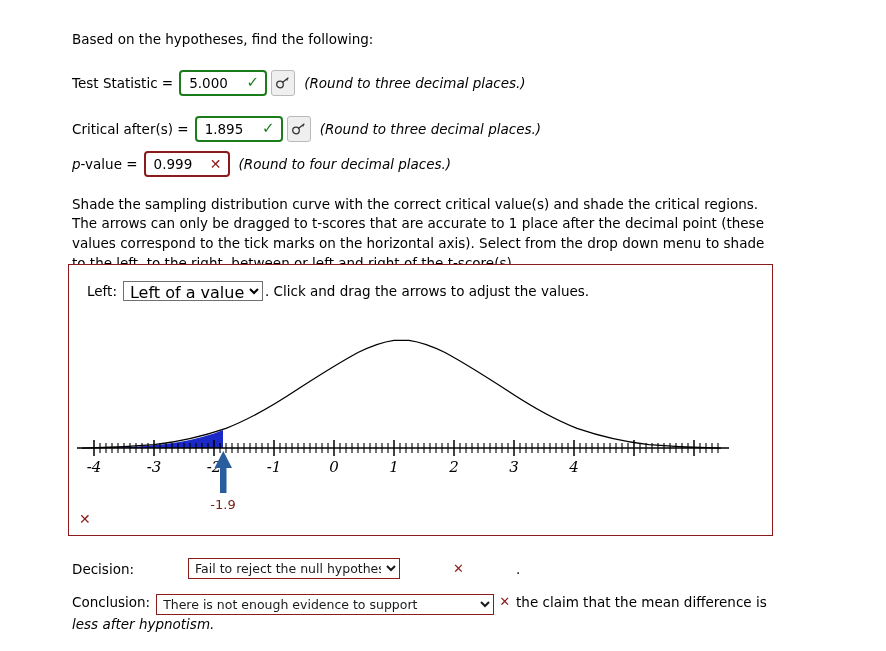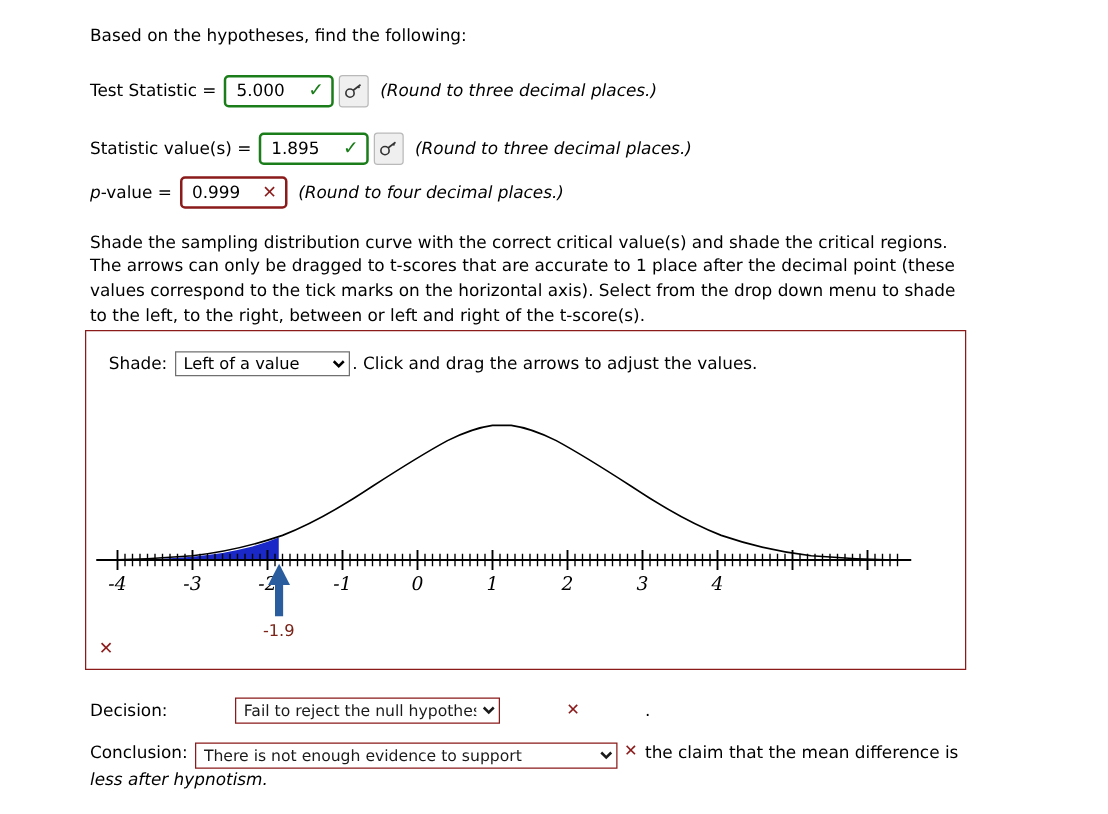--- a/index.html
+++ b/index.html
@@ -12,21 +12,21 @@
     height: 651px;
     position: relative;
     font-family: "DejaVu Sans", "Liberation Sans", sans-serif;
     font-size: 13.5px;
     color: #000000;
     overflow: hidden;
   }
   .page {
     position: absolute;
     left: 72px;
-    top: 20px;
+    top: 30px;
     width: 790px;
   }
   .line {
     line-height: 1.45;
     margin: 0;
   }
   .row {
     display: flex;
     align-items: center;
     gap: 0;
@@ -107,21 +107,21 @@
     top: 16px;
     display: flex;
     align-items: center;
     font-size: 13.5px;
   }
   select.shade-select {
     margin: 0 2px 0 6px;
     width: 140px;
     height: 20px;
     font-family: "DejaVu Sans", "Liberation Sans", sans-serif;
-    font-size: 13px;
+    font-size: 16px;
     border: 1px solid #707070;
     border-radius: 0;
     background: #ffffff;
     color: #000;
     padding: 0 2px;
   }
   .panel-x {
     position: absolute;
     left: 10px;
     bottom: 8px;
@@ -194,21 +194,21 @@
       <svg width="14" height="12" viewBox="0 0 14 12">
         <circle cx="4" cy="7.5" r="3.3" fill="none" stroke="#333" stroke-width="1.3"></circle>
         <line x1="6.4" y1="5.4" x2="12.4" y2="0.8" stroke="#333" stroke-width="1.3"></line>
         <line x1="10.4" y1="2.2" x2="11.6" y2="3.3" stroke="#333" stroke-width="1.3"></line>
       </svg>
     </span>
     <span class="hint">(Round to three decimal places.)</span>
   </div>
 
   <div class="row sp-top-2">
-    <span class="label">Statistic value(s) =</span>
+    <span class="label">Critical after(s) =</span>
     <span style="display:inline-block;width:6px"></span>
     <span class="ansbox correct">
       <span class="val">1.895</span>
       <span class="mark-ok">✓</span>
     </span>
     <span class="keybtn">
       <svg width="14" height="12" viewBox="0 0 14 12">
         <circle cx="4" cy="7.5" r="3.3" fill="none" stroke="#333" stroke-width="1.3"></circle>
         <line x1="6.4" y1="5.4" x2="12.4" y2="0.8" stroke="#333" stroke-width="1.3"></line>
         <line x1="10.4" y1="2.2" x2="11.6" y2="3.3" stroke="#333" stroke-width="1.3"></line>
@@ -226,21 +226,21 @@
     </span>
     <span class="hint">(Round to four decimal places.)</span>
   </div>
 
   <p class="para">Shade the sampling distribution curve with the correct critical value(s) and shade the critical regions. The arrows can only be dragged to t-scores that are accurate to 1 place after the decimal point (these values correspond to the tick marks on the horizontal axis). Select from the drop down menu to shade to the left, to the right, between or left and right of the t-score(s).</p>
 </div>
 
 <div class="panel">
 
   <div class="shaderow">
-    <span>Shade:</span>
+    <span>Left:</span>
     <select class="shade-select">
       <option selected="">Left of a value</option>
     </select>
     <span>. Click and drag the arrows to adjust the values.</span>
   </div>
 
   <svg class="curve" width="705" height="272" viewBox="0 0 705 272">
 
     <path fill="#1a28c8" stroke="none" d="M 25,183 L 25,182.9 L 37,182.7 L 49,182.4 L 61,181.9 L 73,181.2 L 85,180.3 L 97,179.0 L 109,177.3 L 121,175.0 L 133,172.1 L 145,168.4 L 154,164.9 L 154,183 Z"></path>
 

